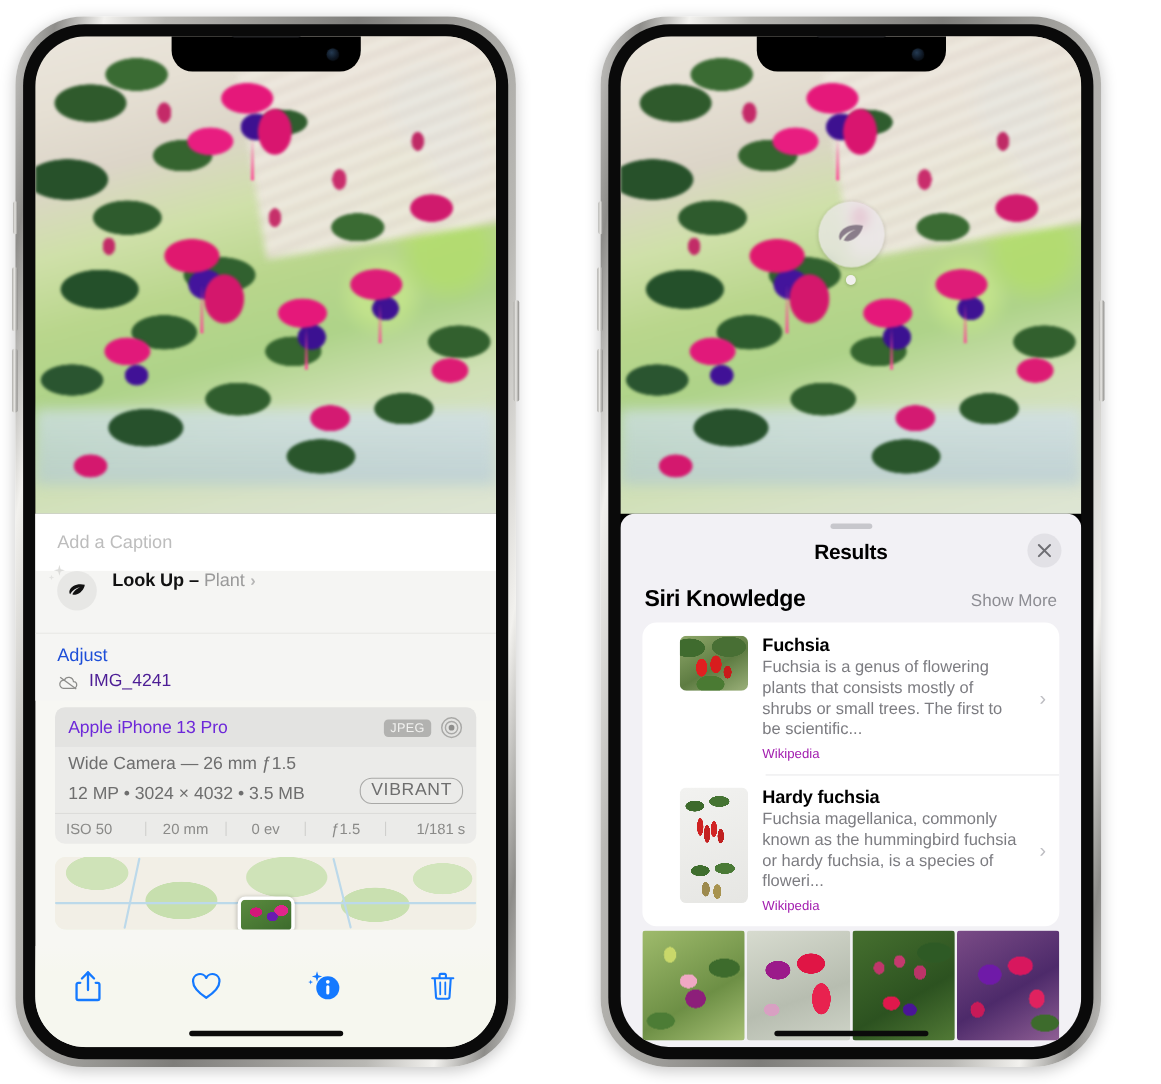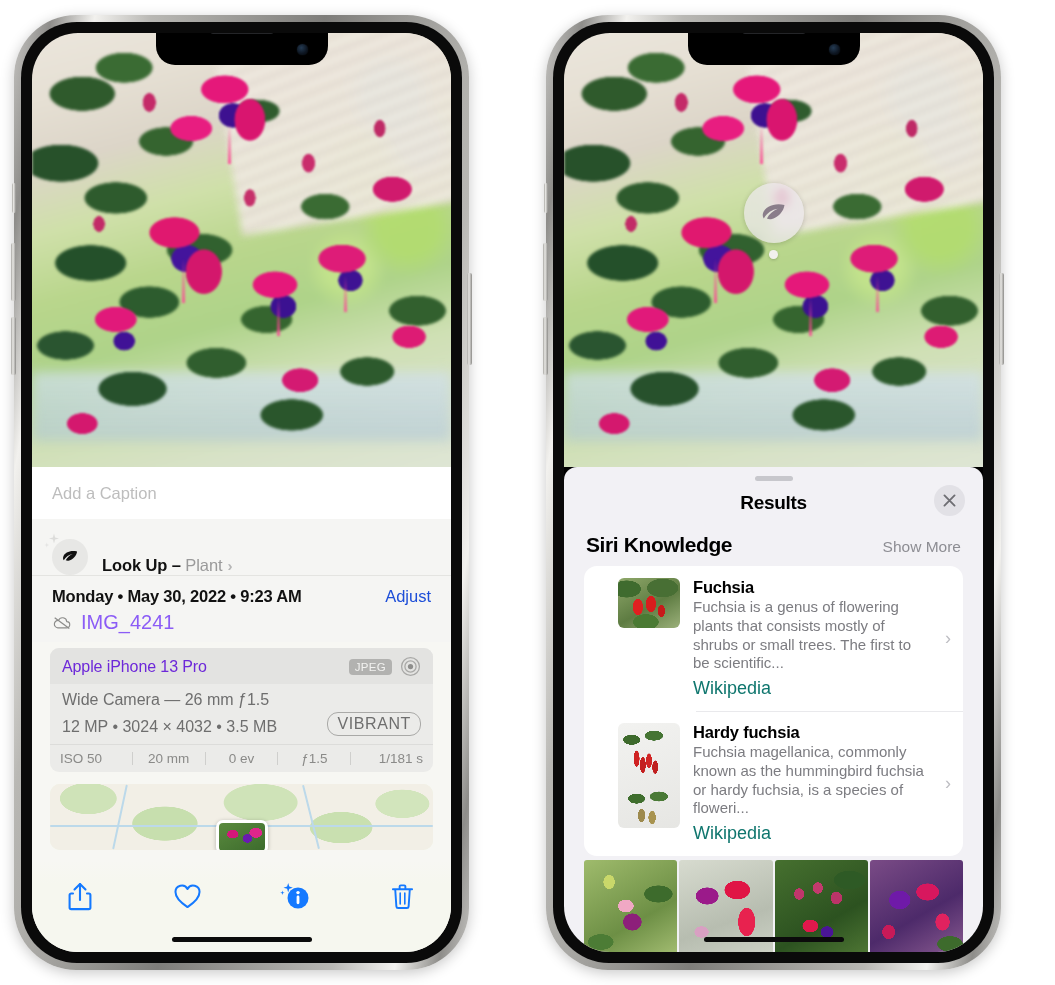--- a/index.html
+++ b/index.html
@@ -181,39 +181,39 @@
     display: flex; flex-direction: column;
   }
   .caption-row {
     height: 52px; background: #ffffff;
     display: flex; align-items: center; padding: 0 20px;
     font-size: 16.5px; color: #bdbdbd;
     border: 0; outline: none; width: 100%;
   }
   .lookup-row {
     height: 56px; background: #f5f5f3;
-    display: flex; align-items: flex-end; padding: 0 20px;
+    display: flex; align-items: flex-start; padding: 0 20px;
     position: relative;
   }
   .lookup-icon-wrap { position: relative; width: 36px; height: 36px; margin-right: 14px; }
   .lookup-icon {
     width: 36px; height: 36px; border-radius: 50%;
     background: #e7e7e5; display: flex; align-items: center; justify-content: center;
   }
   .sparkles { position: absolute; left: -9px; top: -8px; width: 22px; height: 22px; }
   .lookup-text { font-size: 16.5px; color: #111; font-weight: 700; letter-spacing: -.1px; }
   .lookup-text .sub { color: #9a9a9a; font-weight: 400; }
   .chev { color: #b6b6b6; font-size: 15px; margin-left: 5px; }
 
   .meta-block { background: #f5f5f3; padding: 11px 20px 8px; border-top: 1px solid #e4e4e1; }
   .meta-line1 { display: flex; align-items: baseline; justify-content: space-between; }
   .meta-date { font-size: 16.5px; color: #111; font-weight: 700; letter-spacing: -.2px; }
   .meta-adjust { font-size: 16.5px; color: #1d4ed8; }
   .meta-line2 { display: flex; align-items: center; gap: 9px; margin-top: 5px; }
-  .meta-file { font-size: 20px; color: #8b5cf6; }
+  .meta-file { font-size: 16px; color: #4c1d95; }
 
   .exif-card {
     margin: 6px 18px 0; background: #ebebe9; border-radius: 9px; overflow: hidden;
     font-size: 15px; color: #6d6d6d;
   }
   .exif-head {
     display: flex; align-items: center; justify-content: space-between;
     padding: 8px 12px 7px; background: #e3e3e1;
   }
   .exif-model { font-size: 16px; color: #6d28d9; font-weight: 400; letter-spacing: -.1px; }
@@ -338,21 +338,21 @@
       radial-gradient(ellipse 13px 7px at 58% 12%, #457433 0 70%, transparent 72%),
       radial-gradient(ellipse 12px 7px at 30% 72%, #3f6e2e 0 70%, transparent 72%),
       radial-gradient(ellipse 13px 7px at 66% 70%, #4a7a36 0 70%, transparent 72%),
       radial-gradient(ellipse 5px 9px at 38% 88%, #9d8a4e 0 72%, transparent 75%),
       radial-gradient(ellipse 5px 9px at 55% 90%, #a8934f 0 72%, transparent 75%),
       linear-gradient(160deg,#f2f2f0,#e6e6e3);
   }
   .know-body { flex: 1; min-width: 0; padding-right: 6px; }
   .know-title { font-size: 16.5px; font-weight: 700; color: #000; letter-spacing: -.2px; margin-bottom: 1px; }
   .know-desc { font-size: 15px; line-height: 1.25; color: #7c7c81; }
-  .know-src { font-size: 18px; color: #0f766e; margin-top: 5px; }
+  .know-src { font-size: 12px; color: #a21caf; margin-top: 5px; }
   .know-chev { align-self: center; color: #bdbdc2; font-size: 18px; }
 
   .web-strip { display: flex; margin-top: 4px; padding: 0 20px; gap: 2px; }
   .web-img { flex: 1; height: 100px; border-radius: 3px; overflow: hidden; }
   .w1 { background:
       radial-gradient(ellipse 13px 12px at 52% 62%, #8d1f7a 0 70%, transparent 72%),
       radial-gradient(ellipse 11px 9px at 45% 46%, #f0a8c4 0 70%, transparent 72%),
       radial-gradient(ellipse 8px 10px at 27% 22%, #c9d86a 0 70%, transparent 72%),
       radial-gradient(ellipse 20px 12px at 80% 34%, #3d6b2c 0 70%, transparent 72%),
       radial-gradient(ellipse 18px 11px at 18% 82%, #4c7c35 0 70%, transparent 72%),
@@ -423,21 +423,20 @@
                 </svg>
               </div>
             </div>
             <div class="lookup-text">
               <span>Look Up – </span><span class="sub">Plant</span><span class="chev">›</span>
             </div>
           </div>
 
           <div class="meta-block">
             <div class="meta-line1">
-              <div class="meta-date">Monday • May 30, 2022 • 9:23 AM</div>
               <div class="meta-adjust">Adjust</div>
             </div>
             <div class="meta-line2">
               <svg width="20" height="15" viewBox="0 0 26 19">
                 <path d="M7.5 16.5h11.2a4.1 4.1 0 0 0 .5-8.2 5.6 5.6 0 0 0-10.7-1.6 4.4 4.4 0 0 0-1 9.8z" fill="none" stroke="#8c8c8a" stroke-width="1.5"></path>
                 <line x1="3.5" y1="3.2" x2="22.5" y2="17.2" stroke="#8c8c8a" stroke-width="1.6"></line>
               </svg>
               <div class="meta-file">IMG_4241</div>
             </div>
           </div>

